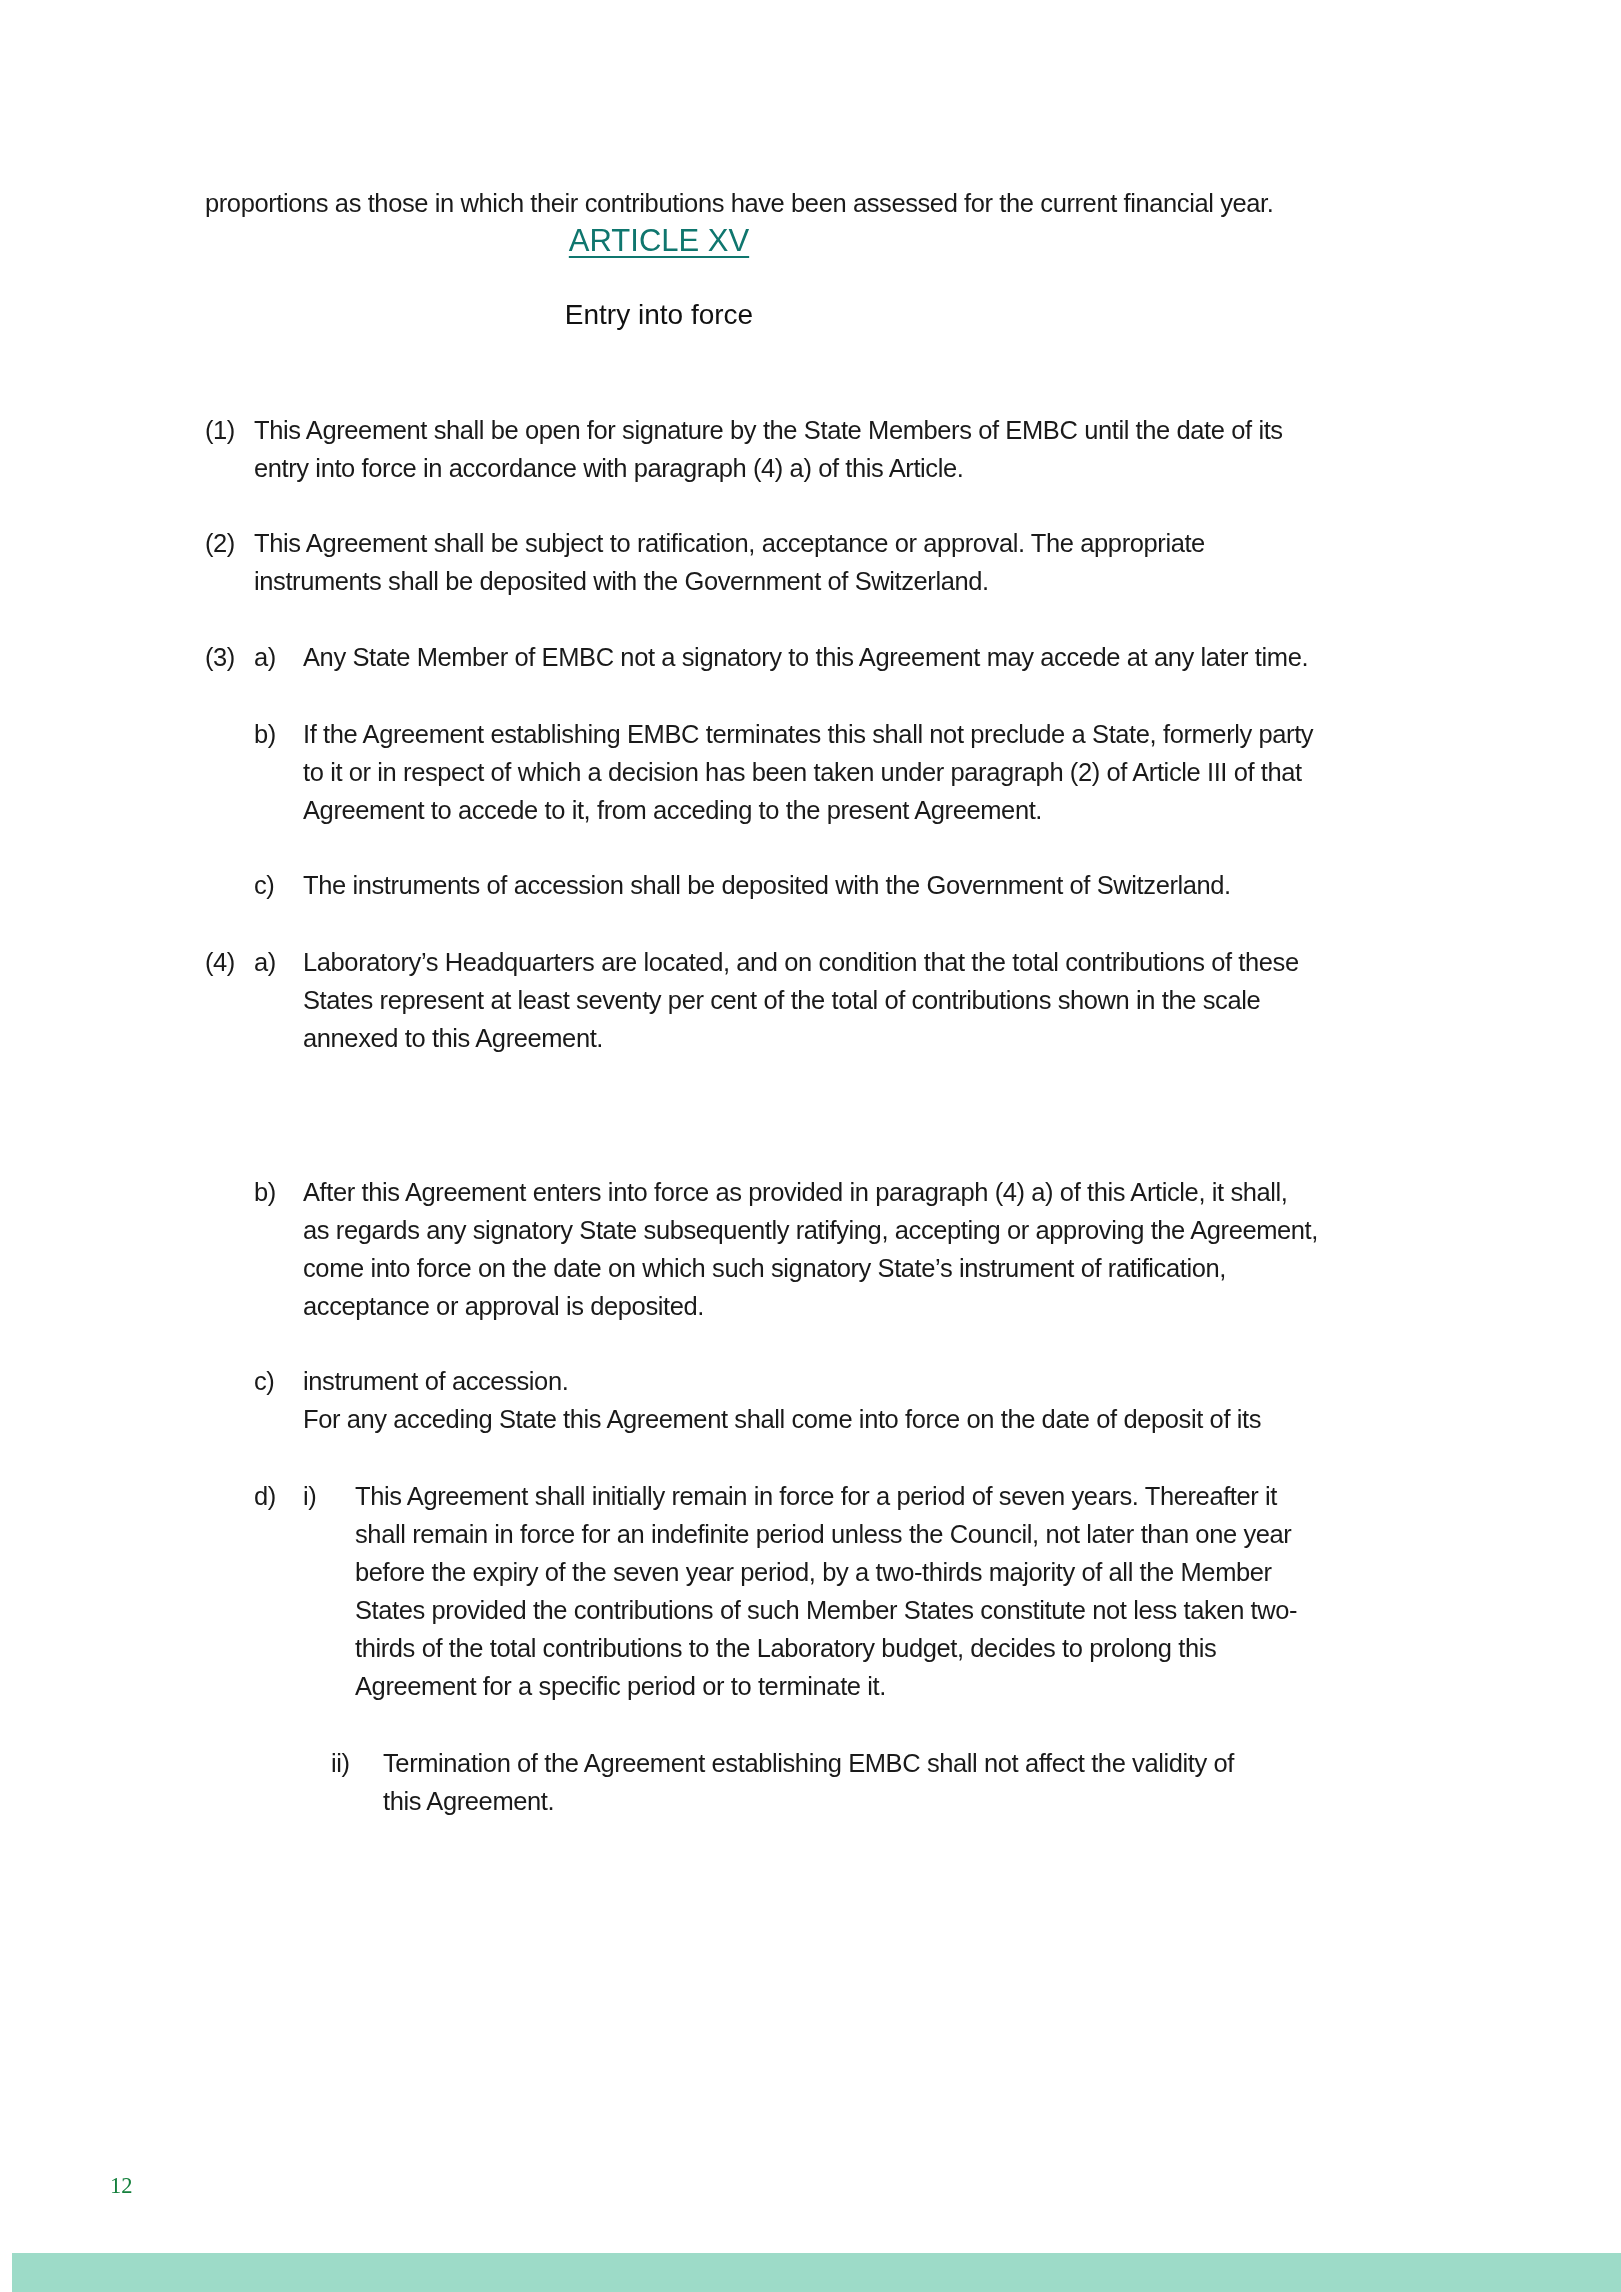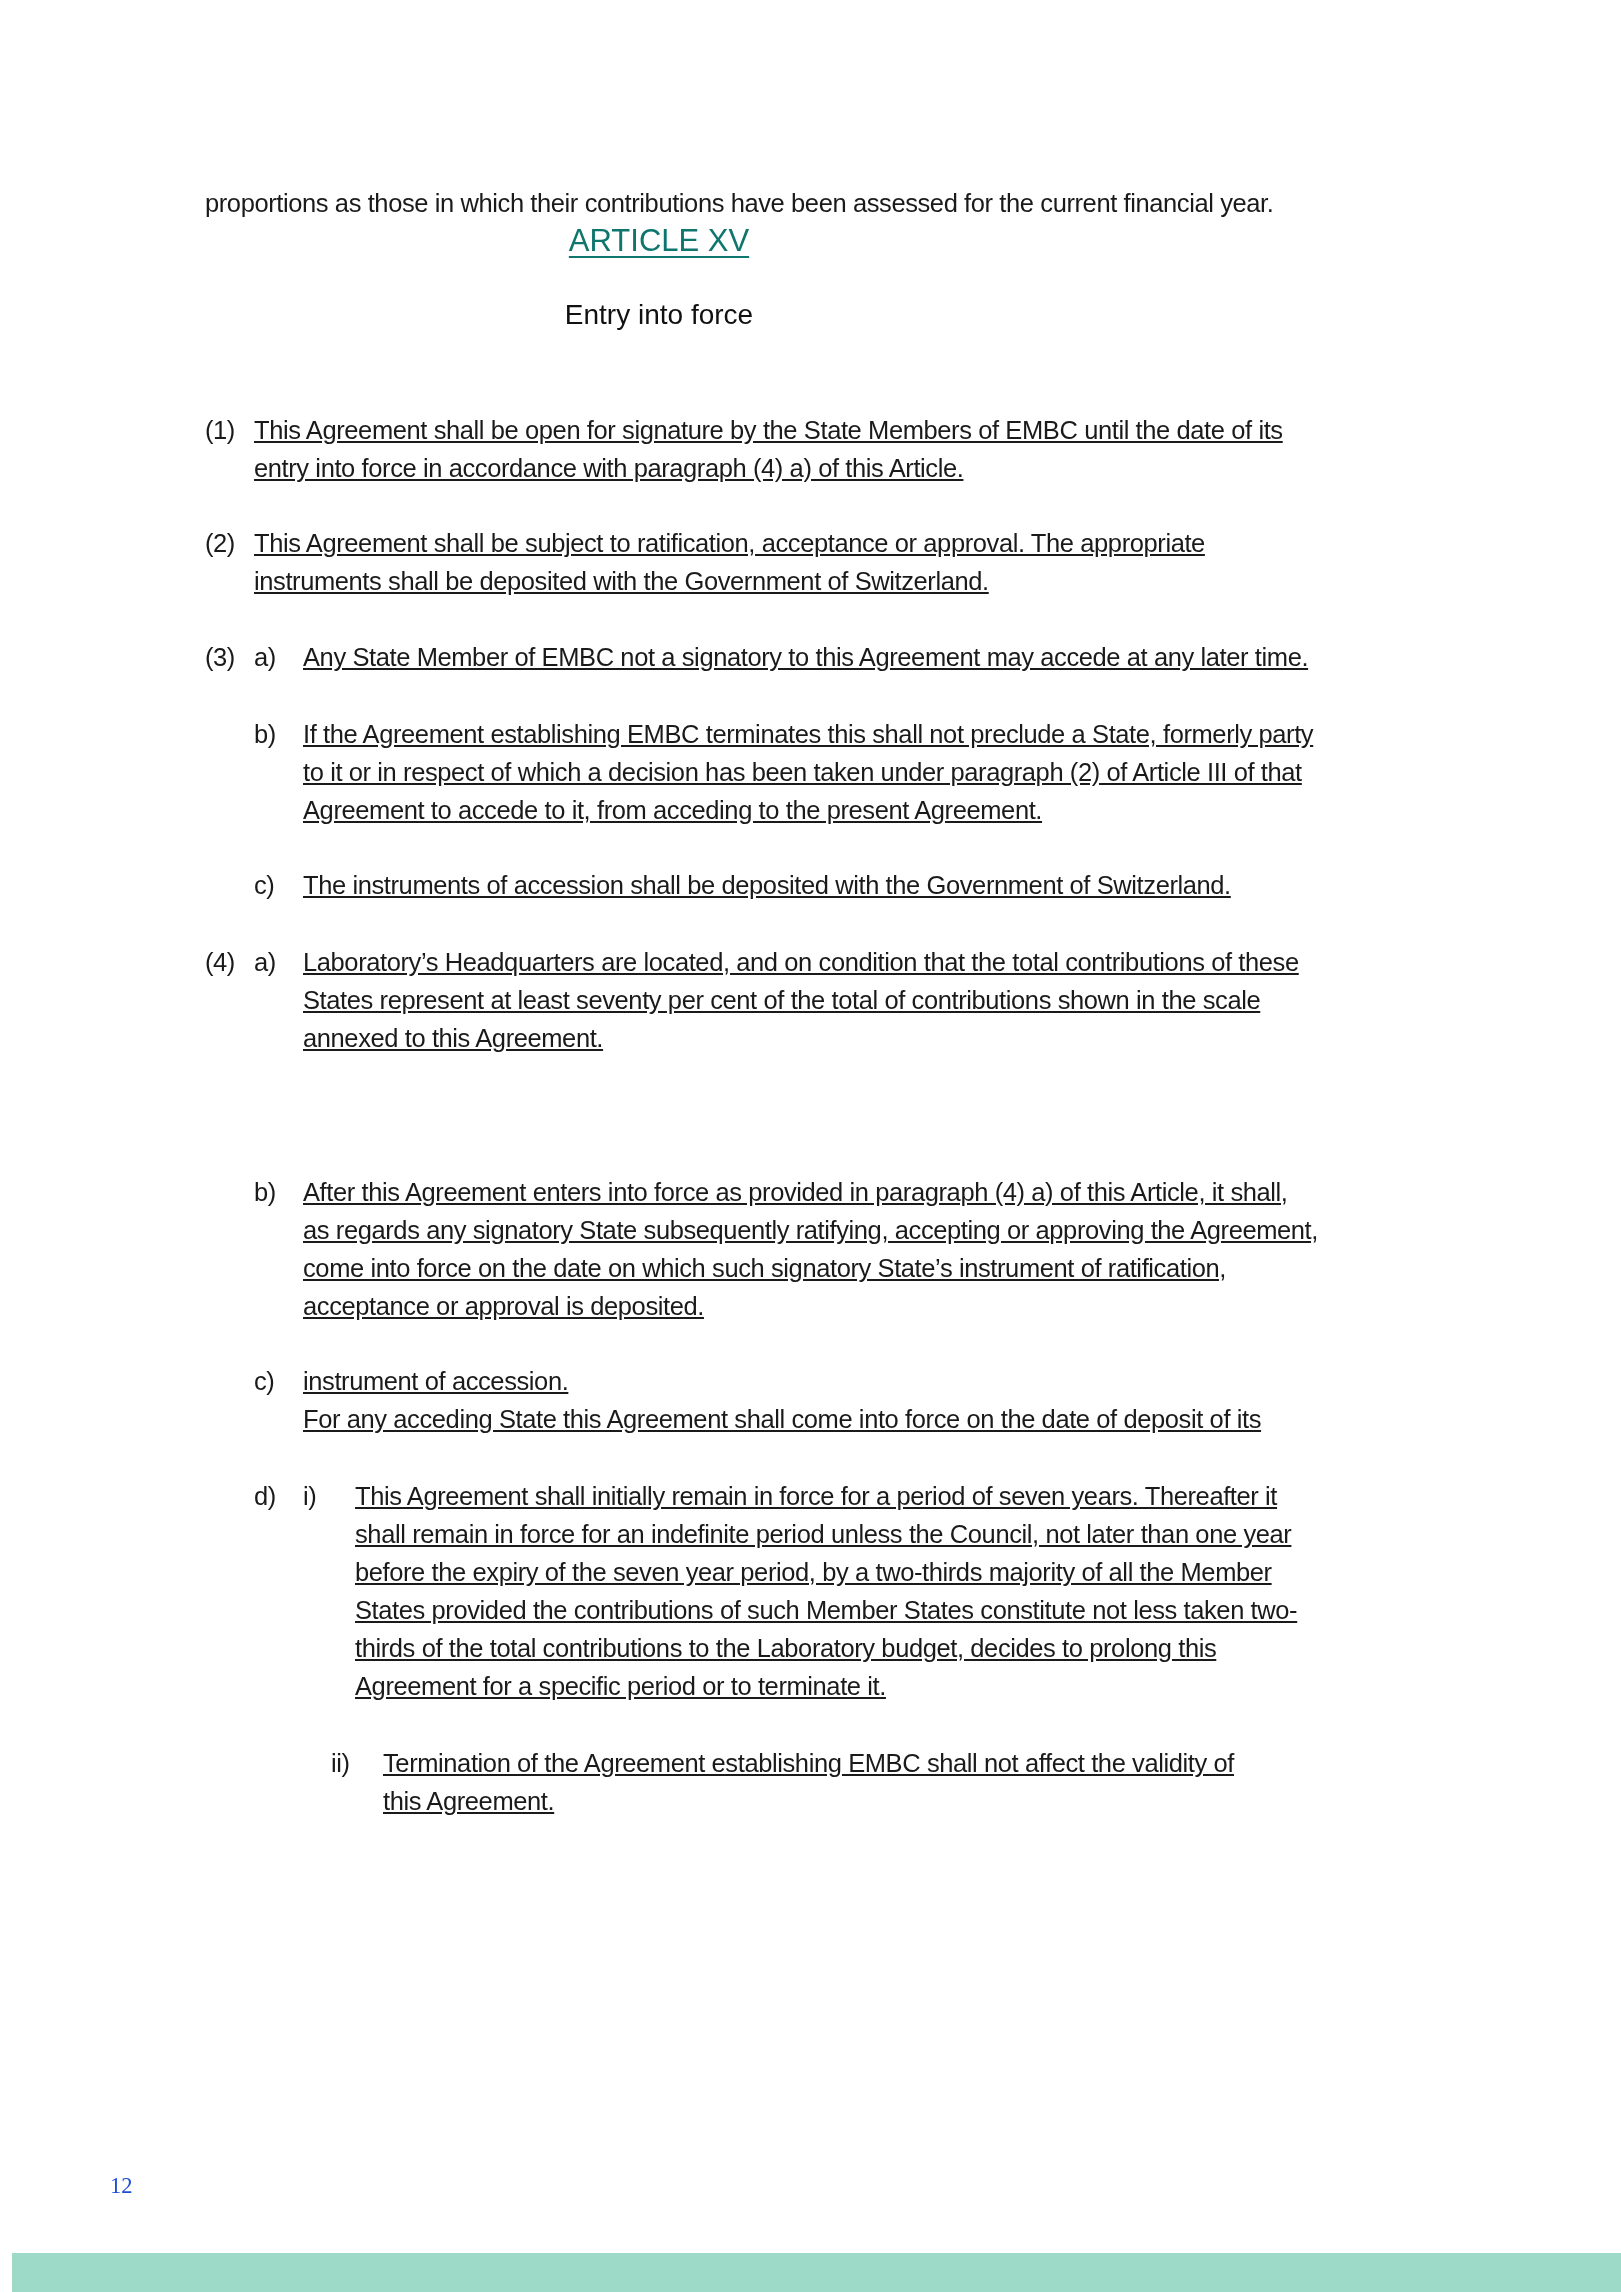--- a/index.html
+++ b/index.html
@@ -55,29 +55,28 @@
     }
     .clause {
       position: absolute;
       display: flex;
     }
     .num {
       flex: 0 0 auto;
     }
     .body {
       flex: 1 1 auto;
-      text-decoration: underline;
     }
     .page-number {
       position: absolute;
       left: 98px;
       top: 2173px;
       font-family: "Liberation Serif", serif;
       font-size: 22.5px;
-      color: #1d4ed8;
+      color: #15803d;
     }
     .footer-band {
       position: absolute;
       left: 0;
       top: 2253px;
       width: 1621px;
       height: 39px;
       background: #9ddbc8;
     }
   </style>

